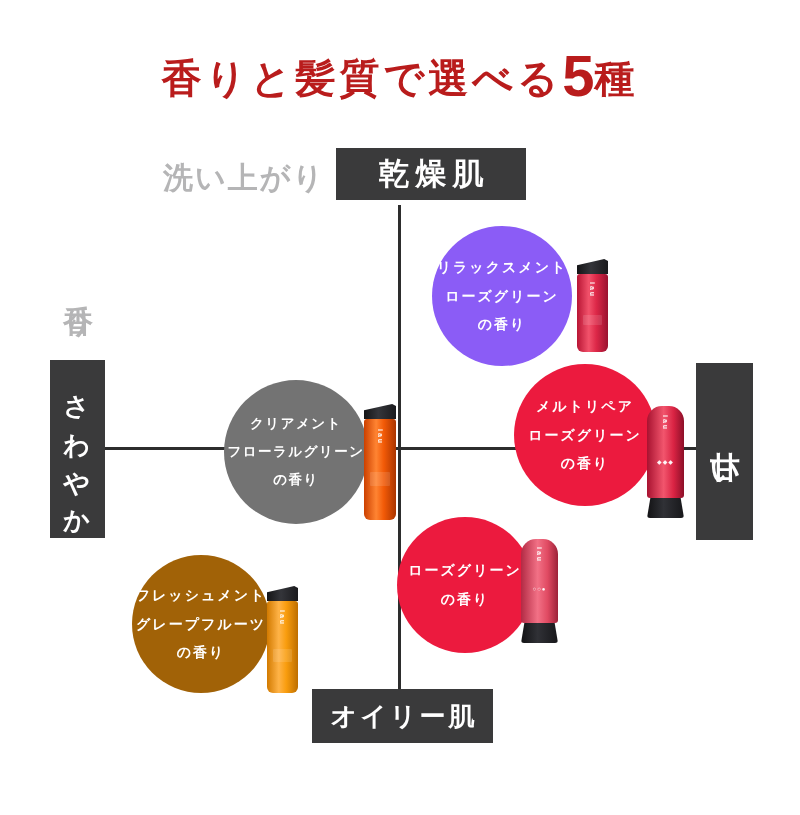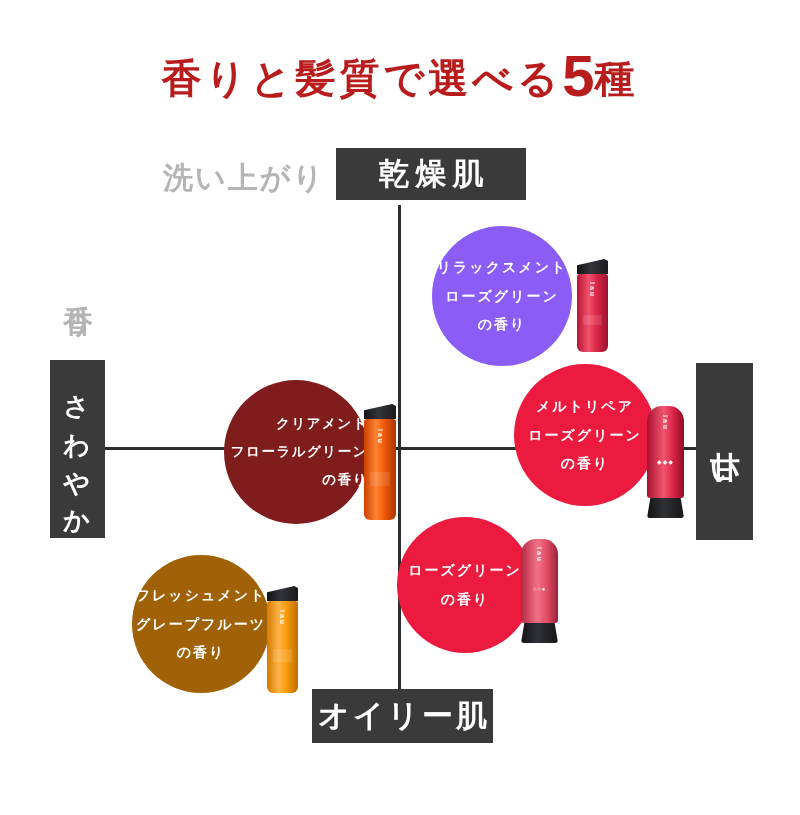--- a/index.html
+++ b/index.html
@@ -15,36 +15,36 @@
   .cap-wash { position:absolute; left:132px; top:158px; color:#b5b5b6;
               font-size:30px; font-weight:bold; letter-spacing:2px;margin-left:31px; }
   .cap-scent { position:absolute; left:57px; top:281px; color:#b5b5b6;
                font-size:30px; font-weight:bold; letter-spacing:6px;
                writing-mode:vertical-rl; }
 
   
   .axisbox { position:absolute; background:#3a3a3b; color:#ffffff; font-weight:bold;
              display:flex; align-items:center; justify-content:center; }
   .box-top    { left:312px; top:148px; width:190px; height:52px; font-size:31px; letter-spacing:6px; padding-left:6px;margin-left:24px;}
-  .box-bottom { left:312px; top:689px; width:181px; height:54px; font-size:31px; letter-spacing:3px; padding-left:3px;}
+  .box-bottom { left:312px; top:689px; width:181px; height:54px; font-size:26px; letter-spacing:3px; padding-left:3px;}
   .box-left   { left:50px;  top:360px; width:55px;  height:178px; font-size:26px; letter-spacing:9px;
                 writing-mode:vertical-rl; padding-top:9px;}
   .box-right  { left:696px; top:363px; width:57px;  height:177px; font-size:30px; letter-spacing:14px;
                 writing-mode:vertical-rl; padding-top:14px;}
 
   
   .vline { position:absolute; left:398px; top:205px; width:3px; height:484px; background:#2d2d2d; }
   .hline { position:absolute; left:105px; top:447px; width:591px; height:3px; background:#2d2d2d; }
 
   
   .circle { position:absolute; border-radius:50%; color:#fff; font-weight:bold;
             display:flex; flex-direction:column; align-items:center; justify-content:center;
             text-align:center; font-size:14px; letter-spacing:2px; line-height:2.05; z-index:2; }
   .c1 { left:432px; top:226px; width:140px; height:140px; background:#8b5cf6; }
-  .c2 { left:224px; top:380px; width:144px; height:144px; background:#7f1d1d; font-size:13.5px; letter-spacing:1.5px;align-items:flex-end; }
+  .c2 { left:224px; top:380px; width:144px; height:144px; background:#737373; font-size:13.5px; letter-spacing:1.5px; }
   .c3 { left:514px; top:364px; width:142px; height:142px; background:#ec1a3e; }
   .c4 { left:397px; top:517px; width:136px; height:136px; background:#ec1a3e; }
   .c5 { left:132px; top:555px; width:138px; height:138px; background:#a16207; }
 
   
   .bottle { position:absolute; z-index:3; }
   .bottle .cap { height:15px; background:linear-gradient(90deg,#141416,#34353a 45%,#1a1a1d);
                  clip-path:polygon(0 42%, 88% 0, 100% 14%, 100% 100%, 0 100%); }
   .bottle .body { height:calc(100% - 15px); border-radius:3px 3px 6px 6px; position:relative; }
   .b1 { left:577px; top:259px; width:31px; height:93px; }

